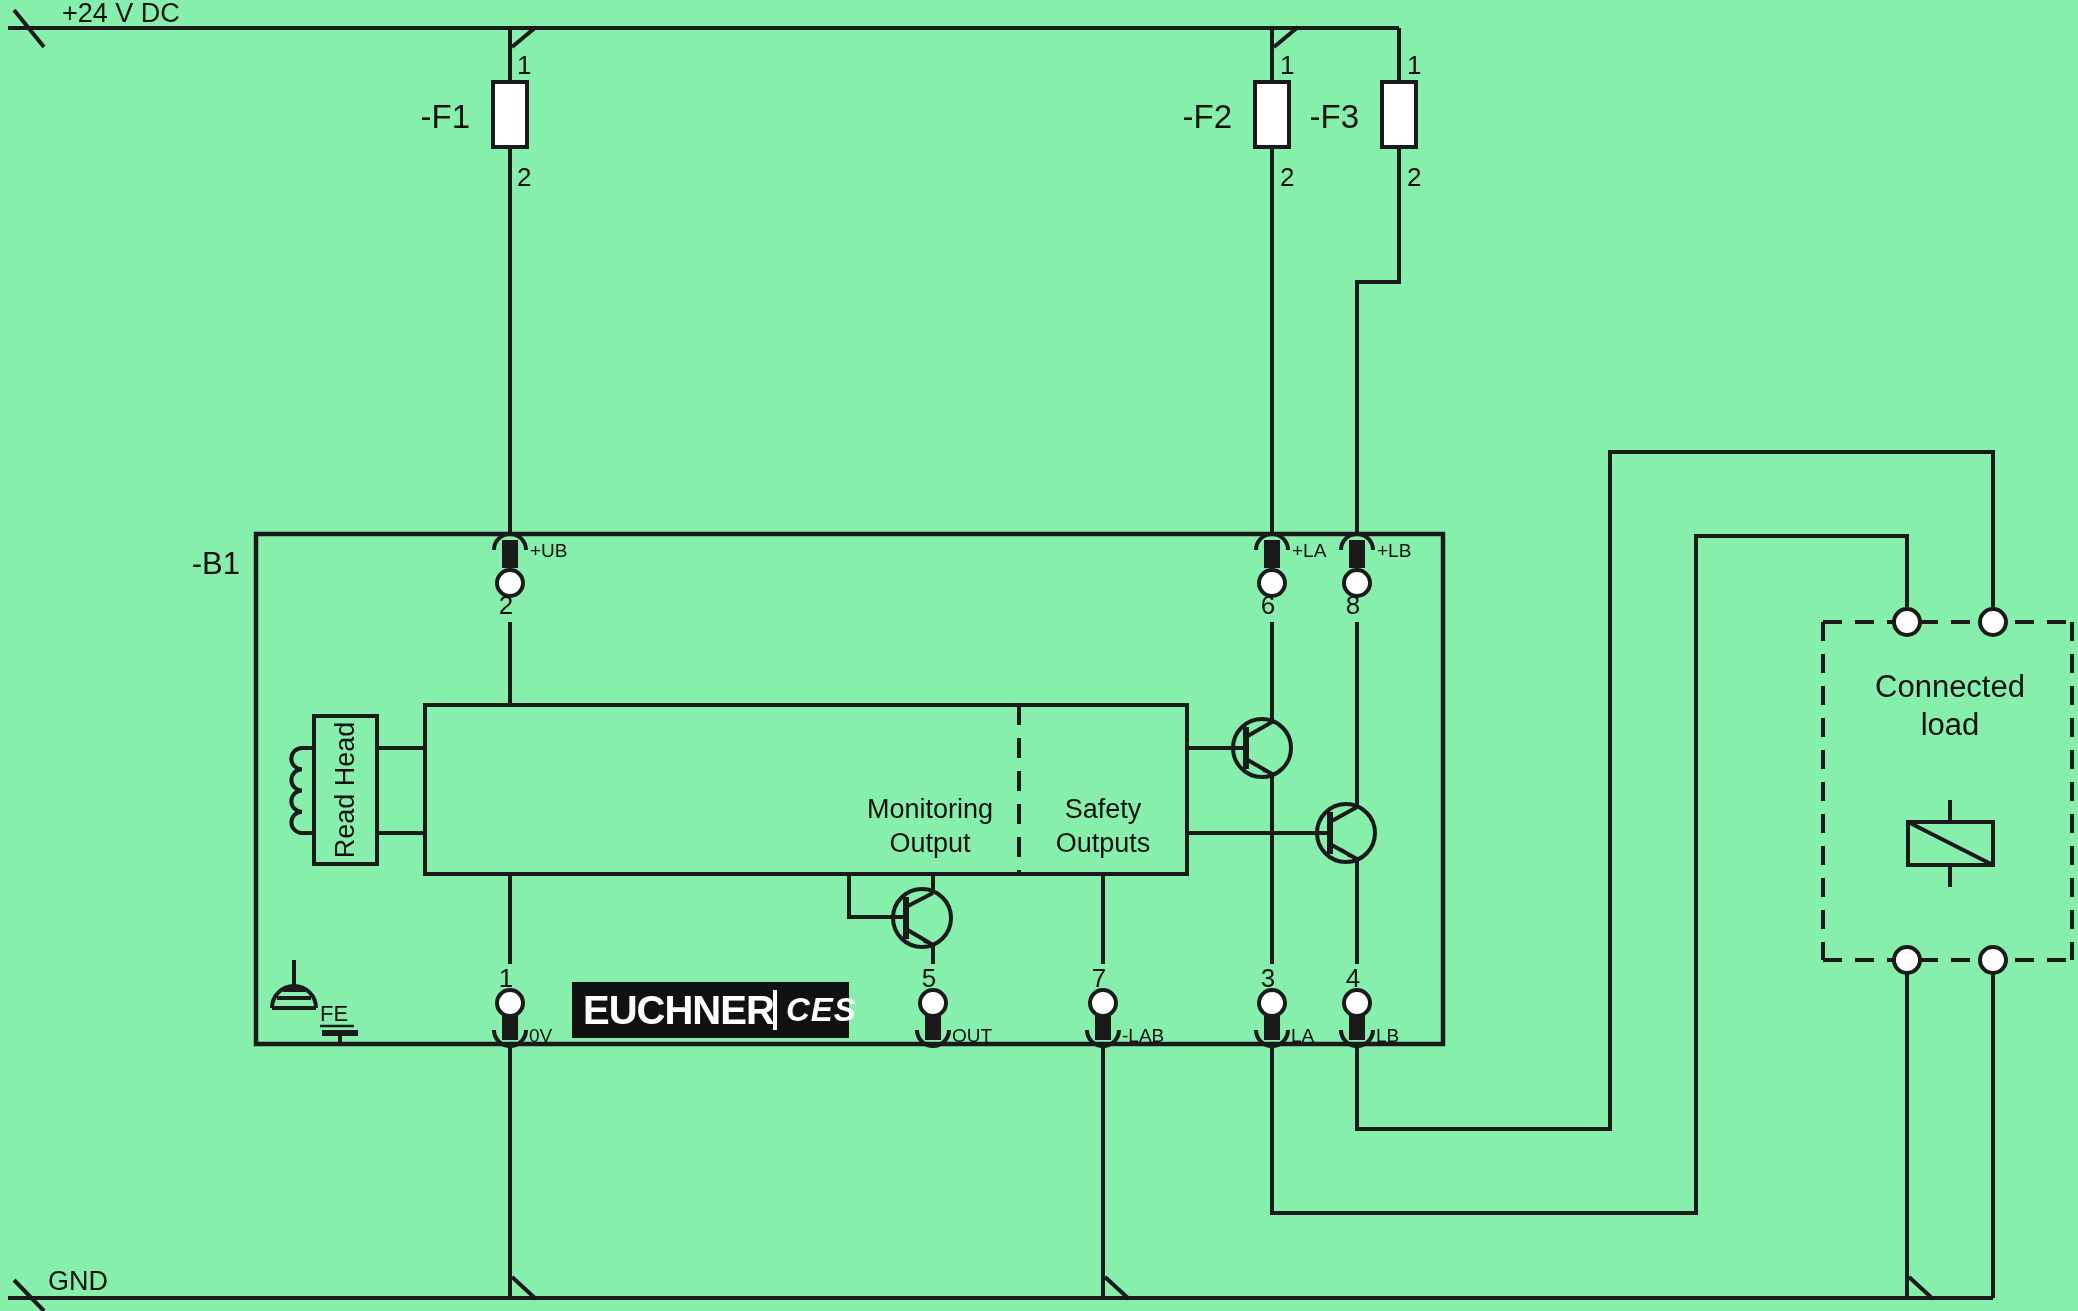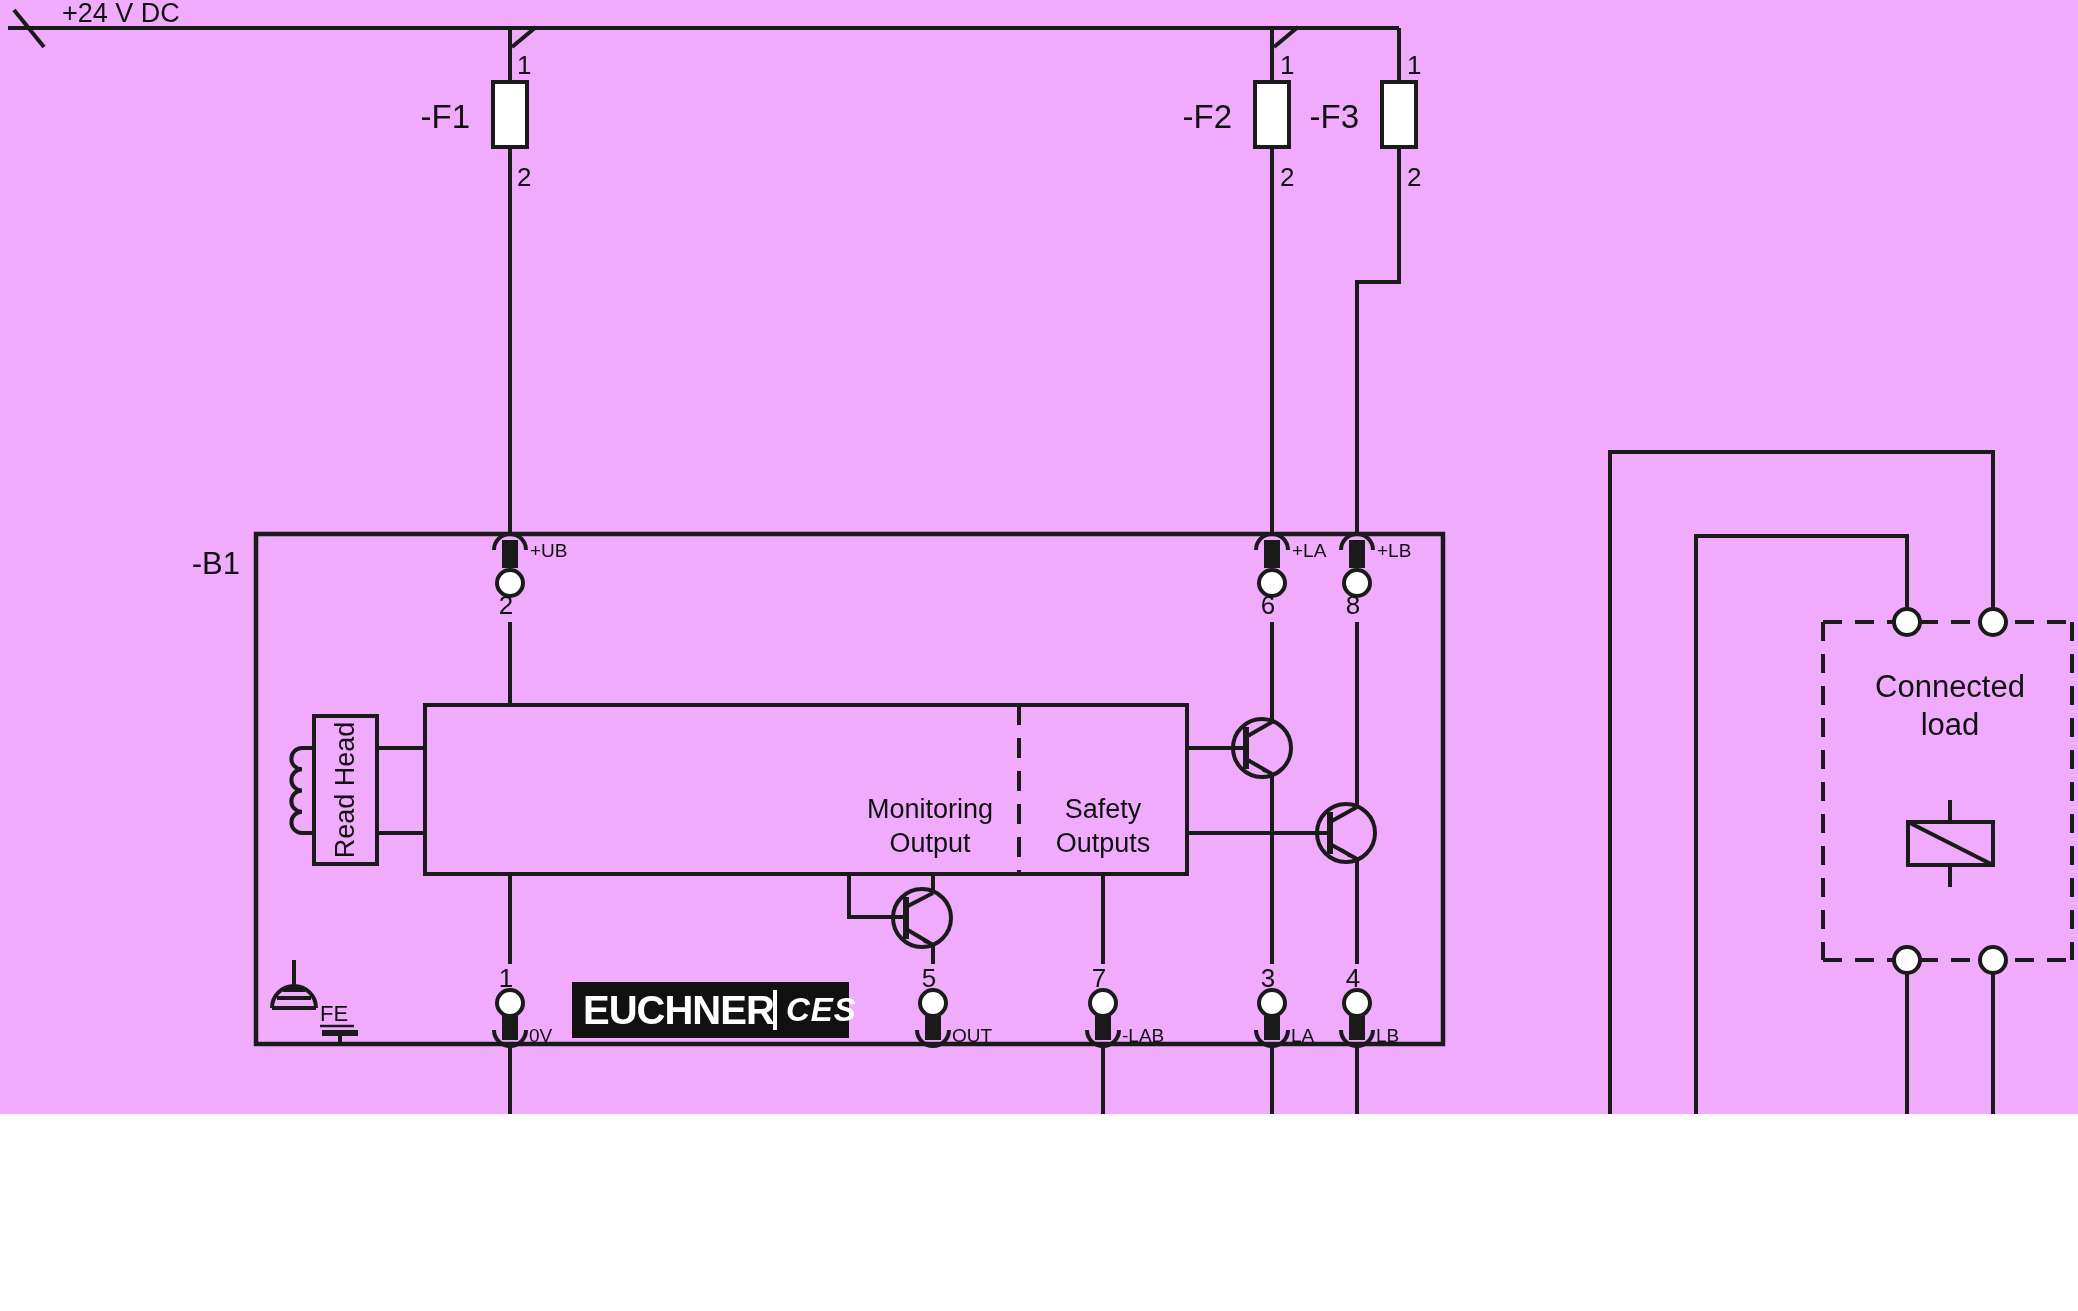--- a/index.html
+++ b/index.html
@@ -1,16 +1,16 @@
 <!DOCTYPE html>
 <html><head>
 <meta charset="utf-8">
 <style>
   html,body{margin:0;padding:0;background:#fff;}
-  .stage{width:2078px;height:1114px;background:#f0abfc;position:relative;overflow:hidden;}
+  .stage{width:2078px;height:1311px;background:#86efac;position:relative;overflow:hidden;}
   svg{display:block;font-family:"Liberation Sans", sans-serif;}
   .w{stroke:#1a1a1a;stroke-width:4;fill:none;}
   .w5{stroke:#1a1a1a;stroke-width:4.5;fill:none;}
   .bar{stroke:#1a1a1a;stroke-width:6;fill:none;}
   .fusebox{fill:#ffffff;stroke:#1a1a1a;stroke-width:4;}
   .pin{fill:#1a1a1a;stroke:none;}
   .term{fill:#ffffff;stroke:#1a1a1a;stroke-width:4;}
   .tick{stroke:#1a1a1a;stroke-width:4;fill:none;}
   .dash{stroke:#1a1a1a;stroke-width:4;fill:none;stroke-dasharray:19 13;}
   text{fill:#111;}

